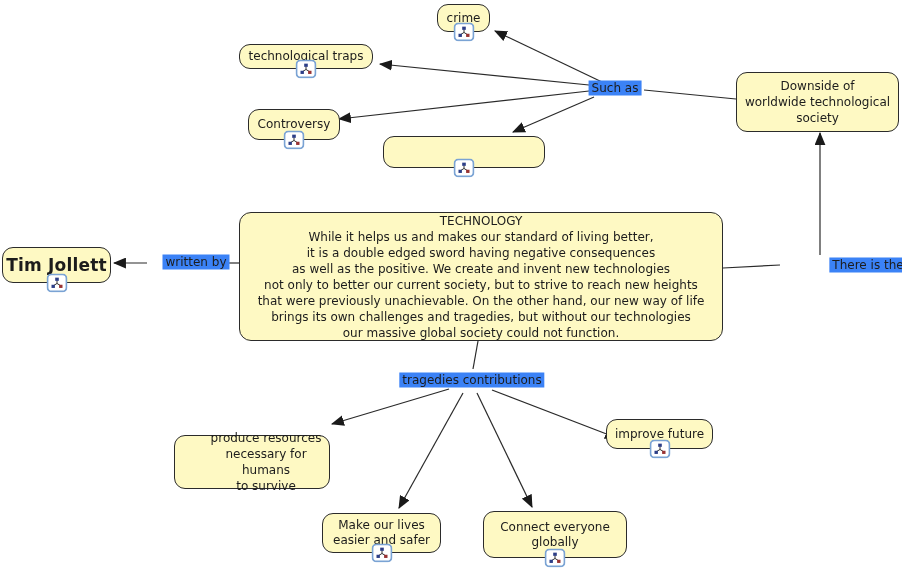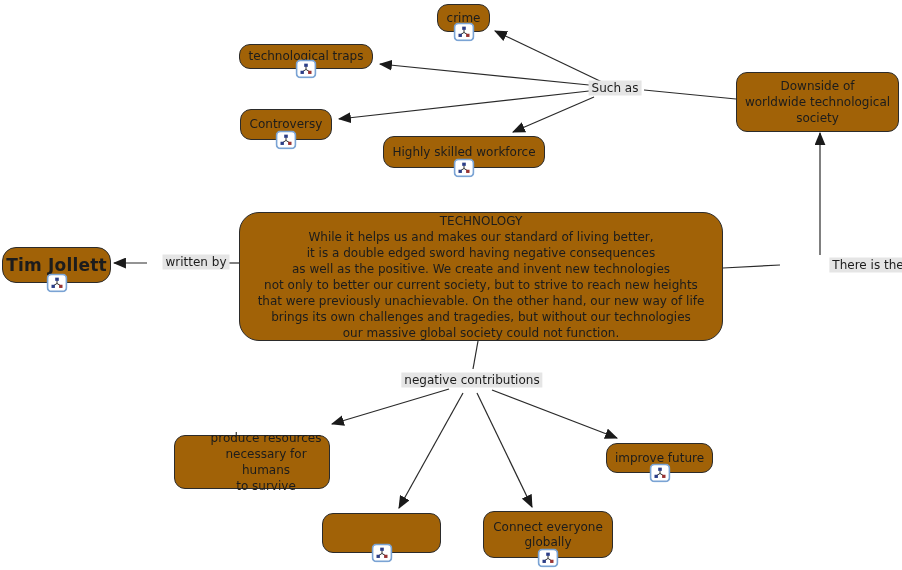--- a/index.html
+++ b/index.html
@@ -1,28 +1,28 @@
 <!DOCTYPE html>
 <html><head>
 <meta charset="utf-8">
 <style>
   html,body{margin:0;padding:0;background:#ffffff;}
   body{width:902px;height:570px;position:relative;overflow:hidden;
        font-family:"DejaVu Sans","Liberation Sans",sans-serif;color:#1c1c1c;}
   .wires{position:absolute;left:0;top:0;z-index:1;}
   .node{position:absolute;z-index:2;box-sizing:border-box;
-        background:#a16207;border:1.4px solid #2b2b2b;border-radius:11px;
+        background:#fef9c3;border:1.4px solid #2b2b2b;border-radius:11px;
         display:flex;align-items:center;justify-content:center;
         text-align:center;font-size:12px;line-height:15px;}
   .node .label{white-space:pre-line;}
-  .node.big{border-radius:20px;line-height:16px;}
+  .node.big{border-radius:12px;line-height:16px;}
   .node.h3{line-height:16px;}
   .node.title-node .label{font-size:17px;font-weight:bold;letter-spacing:.2px;}
   .link-label{position:absolute;z-index:2;transform:translate(-50%,-50%);
-        background:#e5e5e5;padding:0 3px;font-size:12px;line-height:15px;
+        background:#3b82f6;padding:0 3px;font-size:12px;line-height:15px;
         white-space:nowrap;}
   .res-icon{position:absolute;left:50%;bottom:0;transform:translate(-50%,55%);
         width:21px;height:19px;z-index:3;}
 </style>
 </head>
 <body>
 
 <svg class="wires" width="902" height="570" viewBox="0 0 902 570">
   <defs>
     <marker id="ah" viewBox="0 0 12 10" markerWidth="13" markerHeight="11" refX="11" refY="5" orient="auto" markerUnits="userSpaceOnUse">
@@ -62,49 +62,48 @@
   <span class="label">technological traps</span>
   <span class="res-icon"><svg width="21" height="19" viewBox="0 0 21 19">
         <rect x="1" y="1" width="19" height="17" rx="4" fill="#fff" stroke="#7aa3d4" stroke-width="1.8"></rect>
         <path d="M10.5 7 V10 M10.5 10 L7 12.2 M10.5 10 L14 12.2" stroke="#333" stroke-width="1" fill="none"></path>
         <rect x="8.7" y="4.2" width="3.6" height="3.2" fill="#2c3e87"></rect>
         <rect x="5" y="11.3" width="3.4" height="3.2" fill="#2c3e87"></rect>
         <rect x="12.6" y="11.3" width="3.4" height="3.2" fill="#993333"></rect>
       </svg></span>
 </div>
 
-<div class="node" style="left:240px;top:109px;width:92px;height:31px;">
+<div class="node" style="left:248px;top:109px;width:92px;height:31px;">
   <span class="label">Controversy</span>
   <span class="res-icon"><svg width="21" height="19" viewBox="0 0 21 19">
         <rect x="1" y="1" width="19" height="17" rx="4" fill="#fff" stroke="#7aa3d4" stroke-width="1.8"></rect>
         <path d="M10.5 7 V10 M10.5 10 L7 12.2 M10.5 10 L14 12.2" stroke="#333" stroke-width="1" fill="none"></path>
         <rect x="8.7" y="4.2" width="3.6" height="3.2" fill="#2c3e87"></rect>
         <rect x="5" y="11.3" width="3.4" height="3.2" fill="#2c3e87"></rect>
         <rect x="12.6" y="11.3" width="3.4" height="3.2" fill="#993333"></rect>
       </svg></span>
 </div>
 
 <div class="node" style="left:383px;top:136px;width:162px;height:32px;">
-  <span class="label">Highly skilled workforce</span>
   <span class="res-icon"><svg width="21" height="19" viewBox="0 0 21 19">
         <rect x="1" y="1" width="19" height="17" rx="4" fill="#fff" stroke="#7aa3d4" stroke-width="1.8"></rect>
         <path d="M10.5 7 V10 M10.5 10 L7 12.2 M10.5 10 L14 12.2" stroke="#333" stroke-width="1" fill="none"></path>
         <rect x="8.7" y="4.2" width="3.6" height="3.2" fill="#2c3e87"></rect>
         <rect x="5" y="11.3" width="3.4" height="3.2" fill="#2c3e87"></rect>
         <rect x="12.6" y="11.3" width="3.4" height="3.2" fill="#993333"></rect>
       </svg></span>
 </div>
 
 <div class="node h3" style="left:736px;top:72px;width:163px;height:60px;">
   <span class="label">Downside of
 worldwide technological
 society</span>
 </div>
 
-<div class="node title-node" style="left:2px;top:247px;width:109px;height:36px;border-radius:14px;">
+<div class="node title-node" style="left:2px;top:247px;width:109px;height:36px;">
   <span class="label">Tim Jollett</span>
   <span class="res-icon"><svg width="21" height="19" viewBox="0 0 21 19">
         <rect x="1" y="1" width="19" height="17" rx="4" fill="#fff" stroke="#7aa3d4" stroke-width="1.8"></rect>
         <path d="M10.5 7 V10 M10.5 10 L7 12.2 M10.5 10 L14 12.2" stroke="#333" stroke-width="1" fill="none"></path>
         <rect x="8.7" y="4.2" width="3.6" height="3.2" fill="#2c3e87"></rect>
         <rect x="5" y="11.3" width="3.4" height="3.2" fill="#2c3e87"></rect>
         <rect x="12.6" y="11.3" width="3.4" height="3.2" fill="#993333"></rect>
       </svg></span>
 </div>
 
@@ -119,48 +118,50 @@
 our massive global society could not function.</span>
 </div>
 
 <div class="node h3" style="left:174px;top:435px;width:156px;height:54px;padding-left:28px;">
   <span class="label">produce resources
 necessary for humans
 to survive</span>
 </div>
 
 <div class="node" style="left:322px;top:513px;width:119px;height:40px;">
+  <span class="label">Make our lives
+easier and safer</span>
   <span class="res-icon"><svg width="21" height="19" viewBox="0 0 21 19">
         <rect x="1" y="1" width="19" height="17" rx="4" fill="#fff" stroke="#7aa3d4" stroke-width="1.8"></rect>
         <path d="M10.5 7 V10 M10.5 10 L7 12.2 M10.5 10 L14 12.2" stroke="#333" stroke-width="1" fill="none"></path>
         <rect x="8.7" y="4.2" width="3.6" height="3.2" fill="#2c3e87"></rect>
         <rect x="5" y="11.3" width="3.4" height="3.2" fill="#2c3e87"></rect>
         <rect x="12.6" y="11.3" width="3.4" height="3.2" fill="#993333"></rect>
       </svg></span>
 </div>
 
-<div class="node" style="left:483px;top:511px;width:130px;height:47px;">
+<div class="node" style="left:483px;top:511px;width:144px;height:47px;">
   <span class="label">Connect everyone
 globally</span>
   <span class="res-icon"><svg width="21" height="19" viewBox="0 0 21 19">
         <rect x="1" y="1" width="19" height="17" rx="4" fill="#fff" stroke="#7aa3d4" stroke-width="1.8"></rect>
         <path d="M10.5 7 V10 M10.5 10 L7 12.2 M10.5 10 L14 12.2" stroke="#333" stroke-width="1" fill="none"></path>
         <rect x="8.7" y="4.2" width="3.6" height="3.2" fill="#2c3e87"></rect>
         <rect x="5" y="11.3" width="3.4" height="3.2" fill="#2c3e87"></rect>
         <rect x="12.6" y="11.3" width="3.4" height="3.2" fill="#993333"></rect>
       </svg></span>
 </div>
 
-<div class="node" style="left:606px;top:443px;width:107px;height:30px;">
+<div class="node" style="left:606px;top:419px;width:107px;height:30px;">
   <span class="label">improve future</span>
   <span class="res-icon"><svg width="21" height="19" viewBox="0 0 21 19">
         <rect x="1" y="1" width="19" height="17" rx="4" fill="#fff" stroke="#7aa3d4" stroke-width="1.8"></rect>
         <path d="M10.5 7 V10 M10.5 10 L7 12.2 M10.5 10 L14 12.2" stroke="#333" stroke-width="1" fill="none"></path>
         <rect x="8.7" y="4.2" width="3.6" height="3.2" fill="#2c3e87"></rect>
         <rect x="5" y="11.3" width="3.4" height="3.2" fill="#2c3e87"></rect>
         <rect x="12.6" y="11.3" width="3.4" height="3.2" fill="#993333"></rect>
       </svg></span>
 </div>
 
 <div class="link-label" style="left:615px;top:88px;">Such as</div>
 <div class="link-label" style="left:196px;top:262px;">written by</div>
 <div class="link-label" style="left:868px;top:265px;">There is the</div>
-<div class="link-label" style="left:472px;top:380px;">negative contributions</div>
+<div class="link-label" style="left:472px;top:380px;">tragedies contributions</div>
 
 </body></html>

